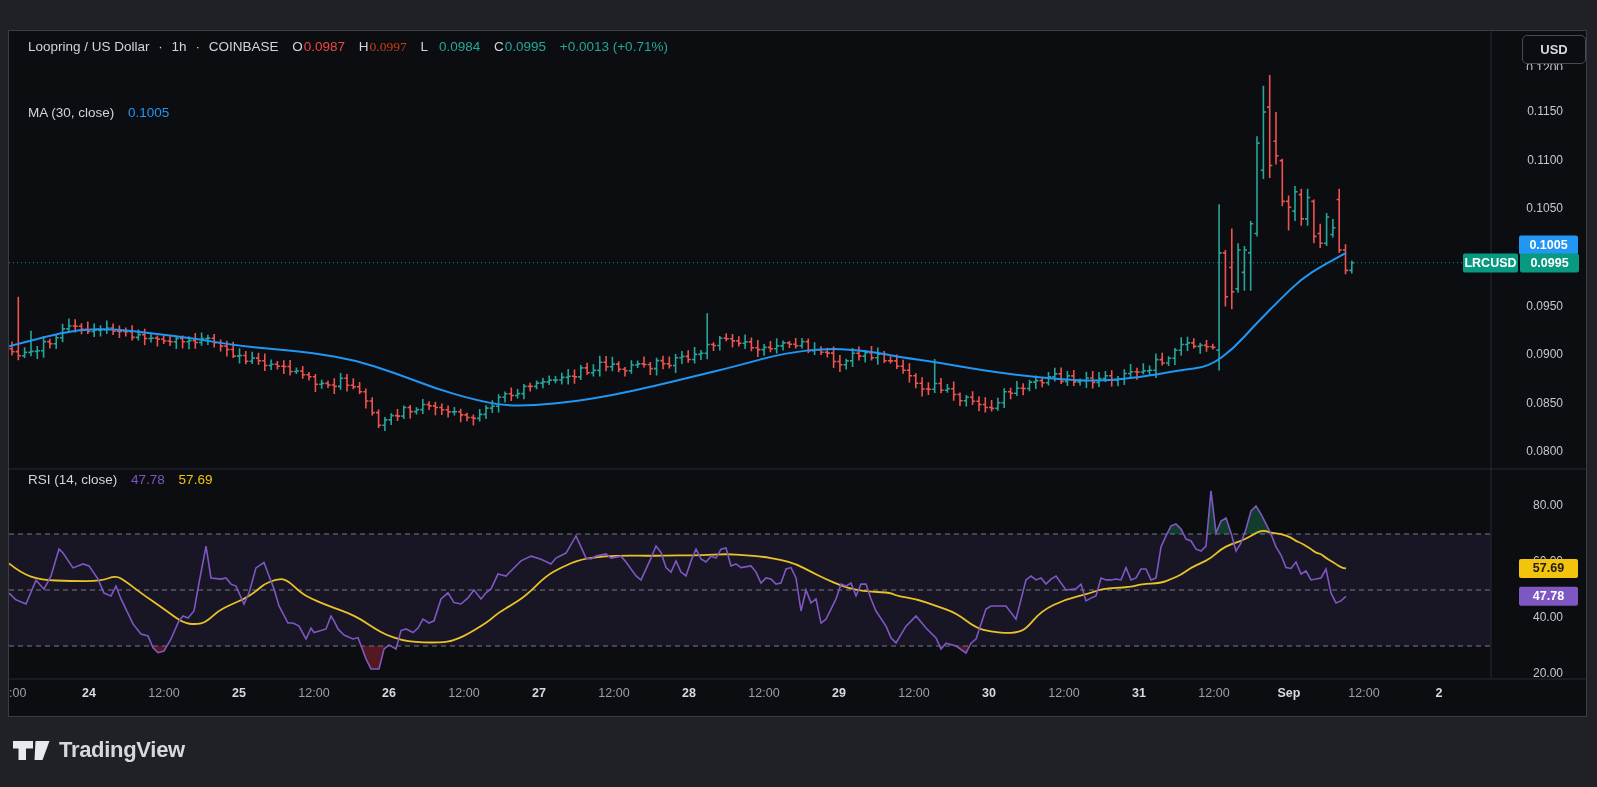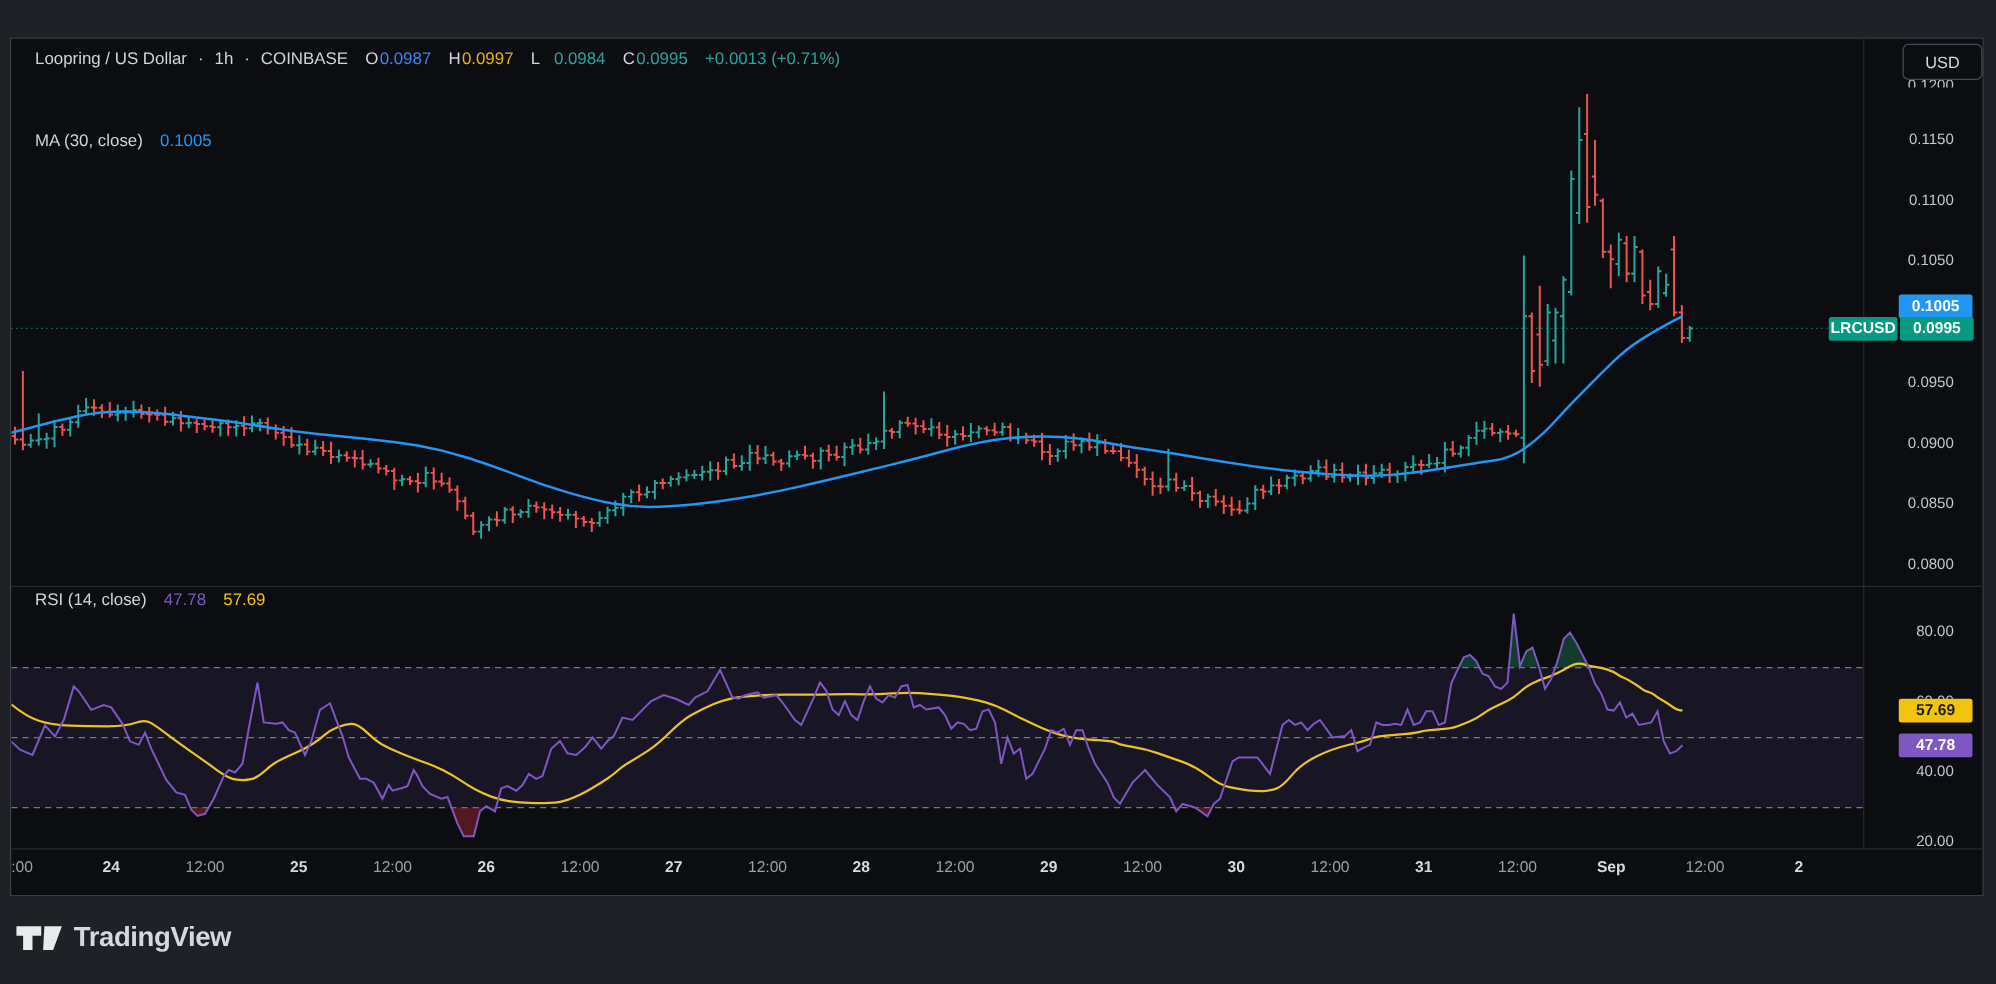--- a/index.html
+++ b/index.html
@@ -10,21 +10,21 @@
   #chart-svg{position:absolute;left:0;top:0;width:1577px;height:685px;display:block;}
   #chart-svg text{font-family:"Liberation Sans", sans-serif;}
   .legend{position:absolute;font-size:13.5px;color:#d1d4dc;white-space:nowrap;pointer-events:auto;}
   .legend .val{margin-left:1px;}
   .legend .gap{display:inline-block;width:10px;}
   .legend .sgap{display:inline-block;width:5px;}
   .legend-main{left:19px;top:8px;}
   .legend-ma{left:19px;top:28px;margin-top:46px;}
   .legend-rsi{left:19px;top:441px;}
   .usd-btn{position:absolute;left:1513px;top:4px;width:62px;height:27px;border:1px solid #464a54;border-radius:5px;
-    background:#0c0d11;color:#d6d9df;font-size:13px;font-weight:400;display:flex;align-items:center;justify-content:center;}
+    background:#0c0d11;color:#d6d9df;font-size:13px;font-weight:700;display:flex;align-items:center;justify-content:center;}
   .footer{position:absolute;left:0;top:717px;width:1597px;height:70px;background:#1f2127;padding-left:18px;}
   .tv-logo{position:absolute;left:13px;top:20px;display:flex;align-items:center;gap:9px;text-decoration:none;cursor:pointer;}
   .tv-logo-text{color:#d6d8dd;font-size:22px;font-weight:700;letter-spacing:-0.3px;}
 </style>
 </head>
 <body>
 
 <div class="page">
 
   <div class="chart">
@@ -119,22 +119,22 @@
           <text x="1430" y="663" font-size="12.5" fill="#d6d9df" dominant-baseline="middle" text-anchor="middle" font-weight="600">2</text>
         </g>
       </svg>
 
     <div class="legend legend-main">
       <span>Loopring / US Dollar</span><span class="sgap"></span>
       <span>·</span><span class="sgap"></span>
       <span>1h</span><span class="sgap"></span>
       <span>·</span><span class="sgap"></span>
       <span>COINBASE</span><span class="gap"></span>
-      <span>O</span><span class="val up-val" style="color: #3b82f6;">0.0987</span><span class="gap"></span>
-      <span>H</span><span class="val up-val" style="color: #eab308;">0.0997</span><span class="gap"></span>
+      <span>O</span><span class="val up-val" style="color: #ef4444;">0.0987</span><span class="gap"></span>
+      <span>H</span><span class="val up-val" style="color: #c2410c; font-family: Liberation Serif, serif;">0.0997</span><span class="gap"></span>
       <span>L</span><span class="val up-val" style="color: rgb(38, 166, 154); margin-left: 11px;">0.0984</span><span class="gap"></span>
       <span>C</span><span class="val up-val" style="color: rgb(38, 166, 154);">0.0995</span><span class="gap"></span>
       <span class="up-val" style="color: rgb(38, 166, 154);">+0.0013 (+0.71%)</span>
     </div>
 
     <div class="legend legend-ma">
       <span>MA (30, close)</span><span class="gap"></span>
       <span class="ma-val" style="color: rgb(33, 150, 243);">0.1005</span>
     </div>
 

